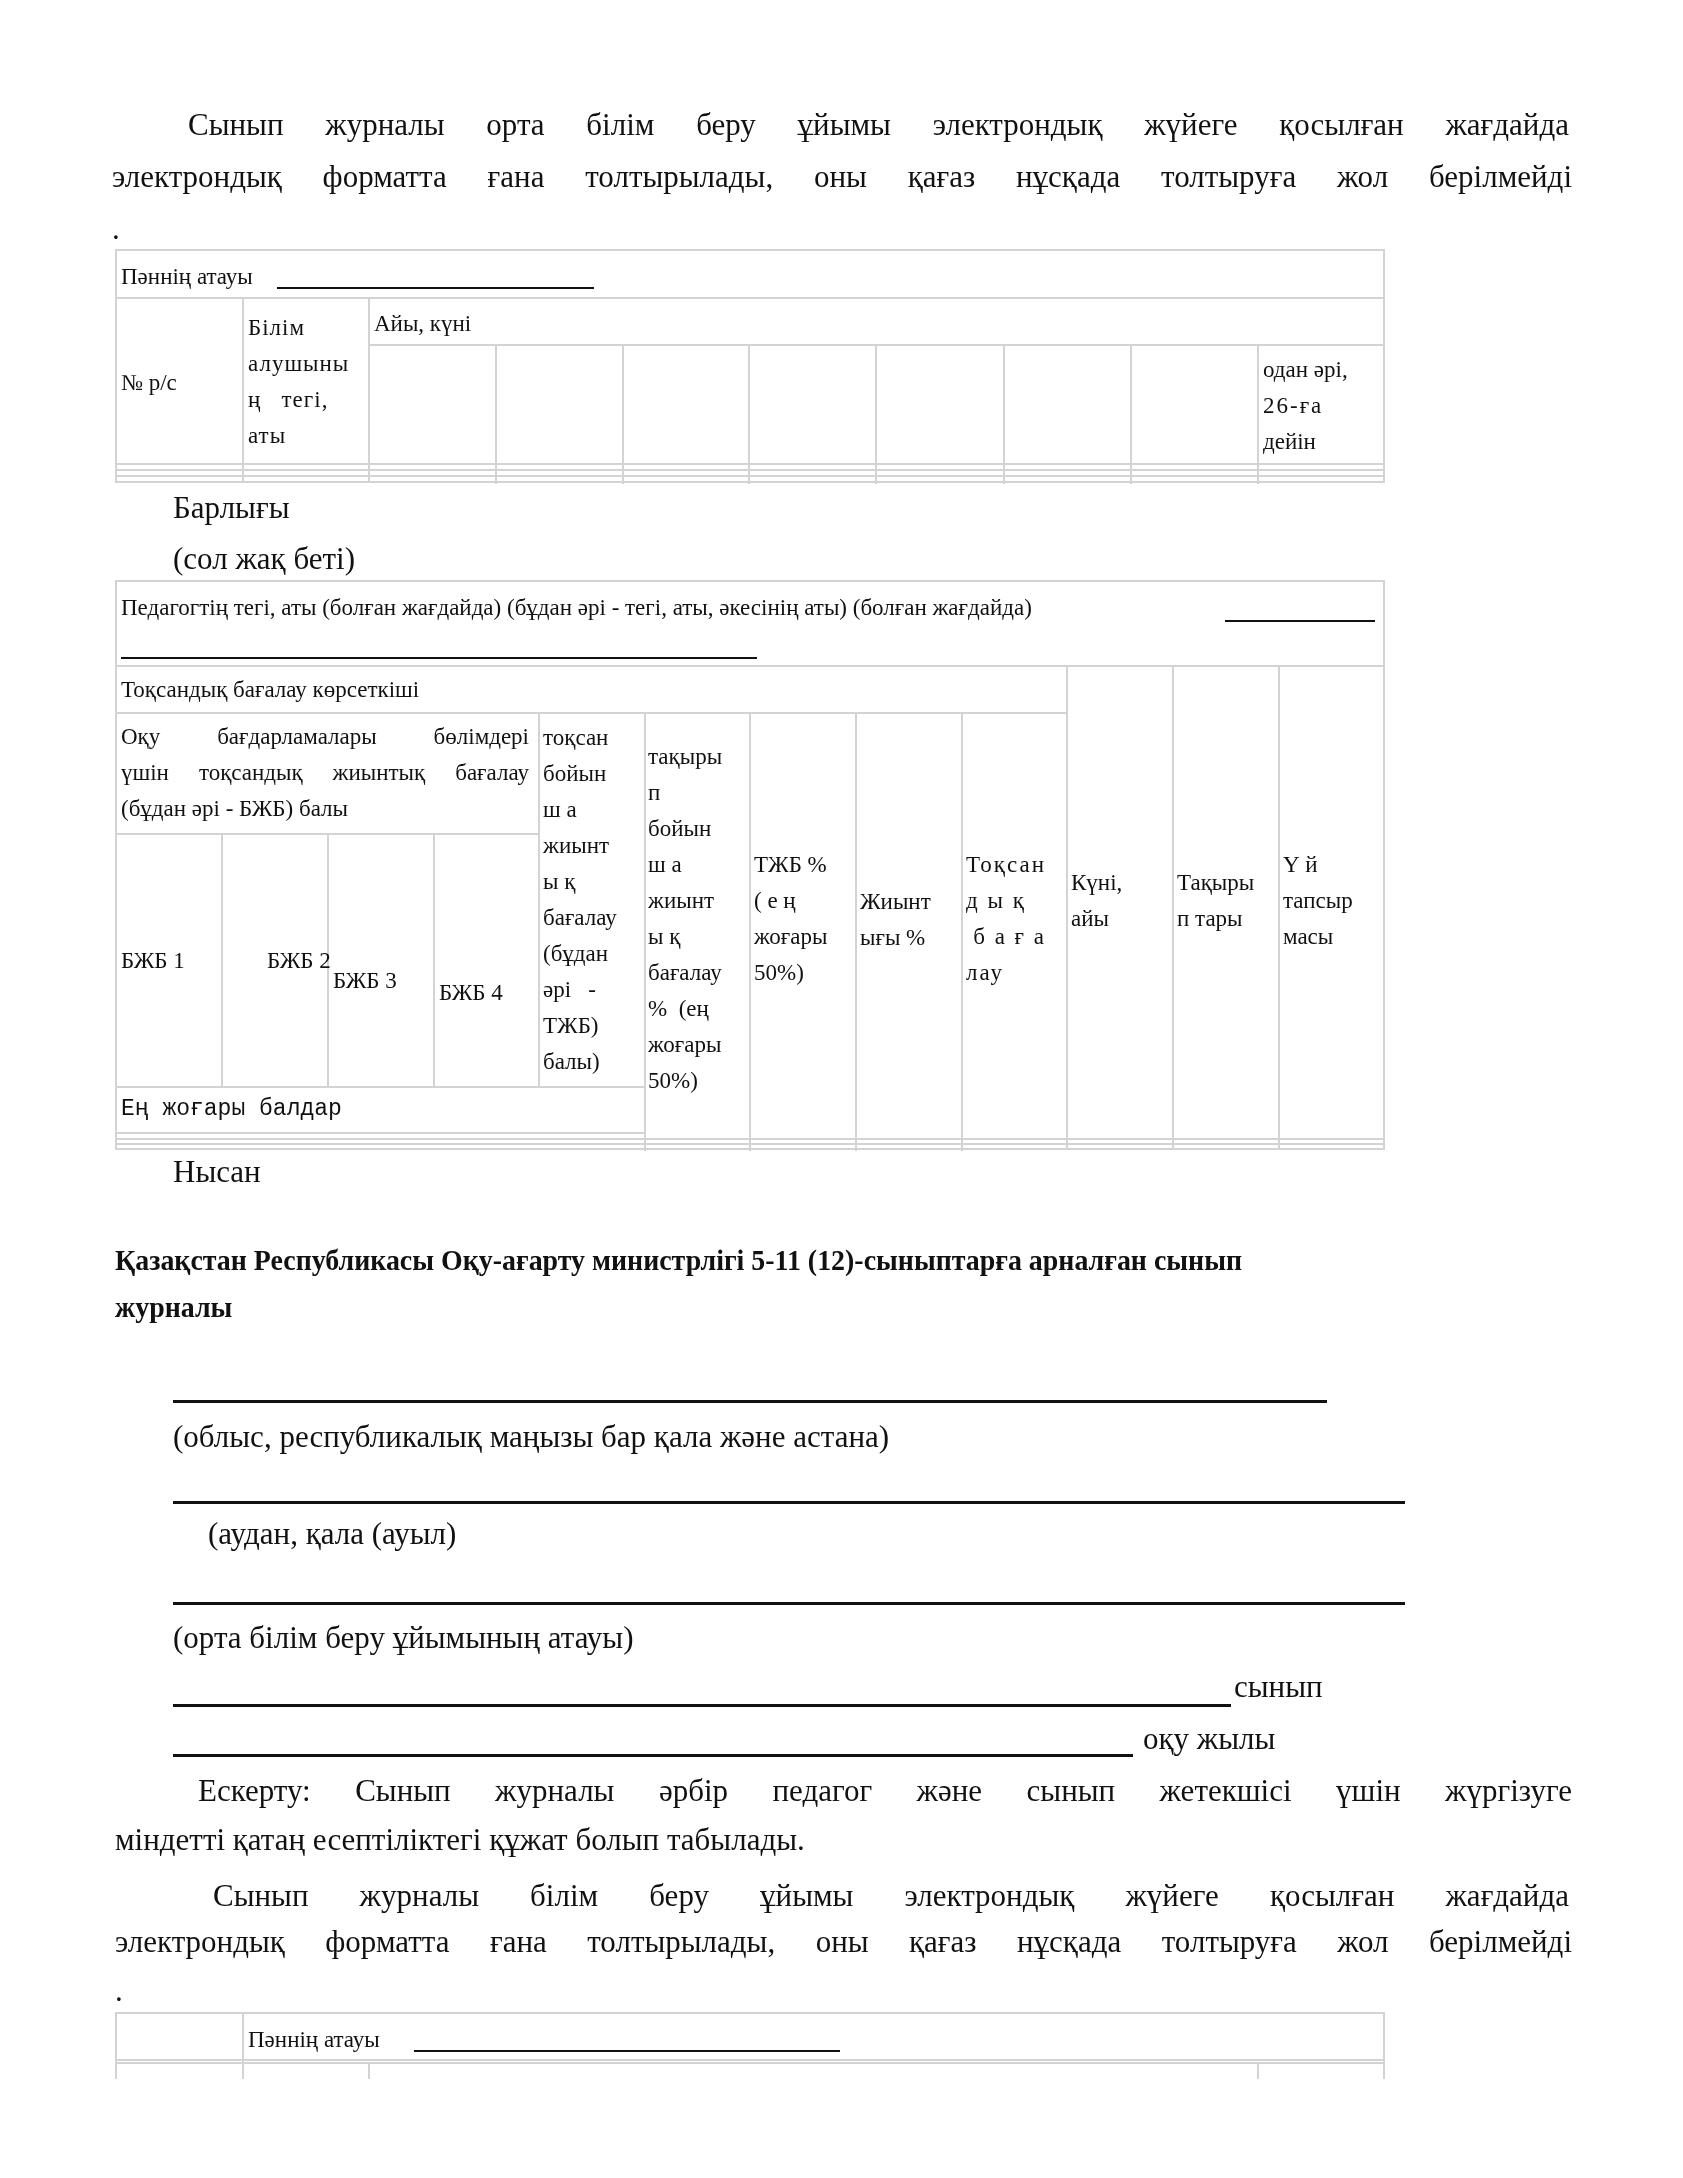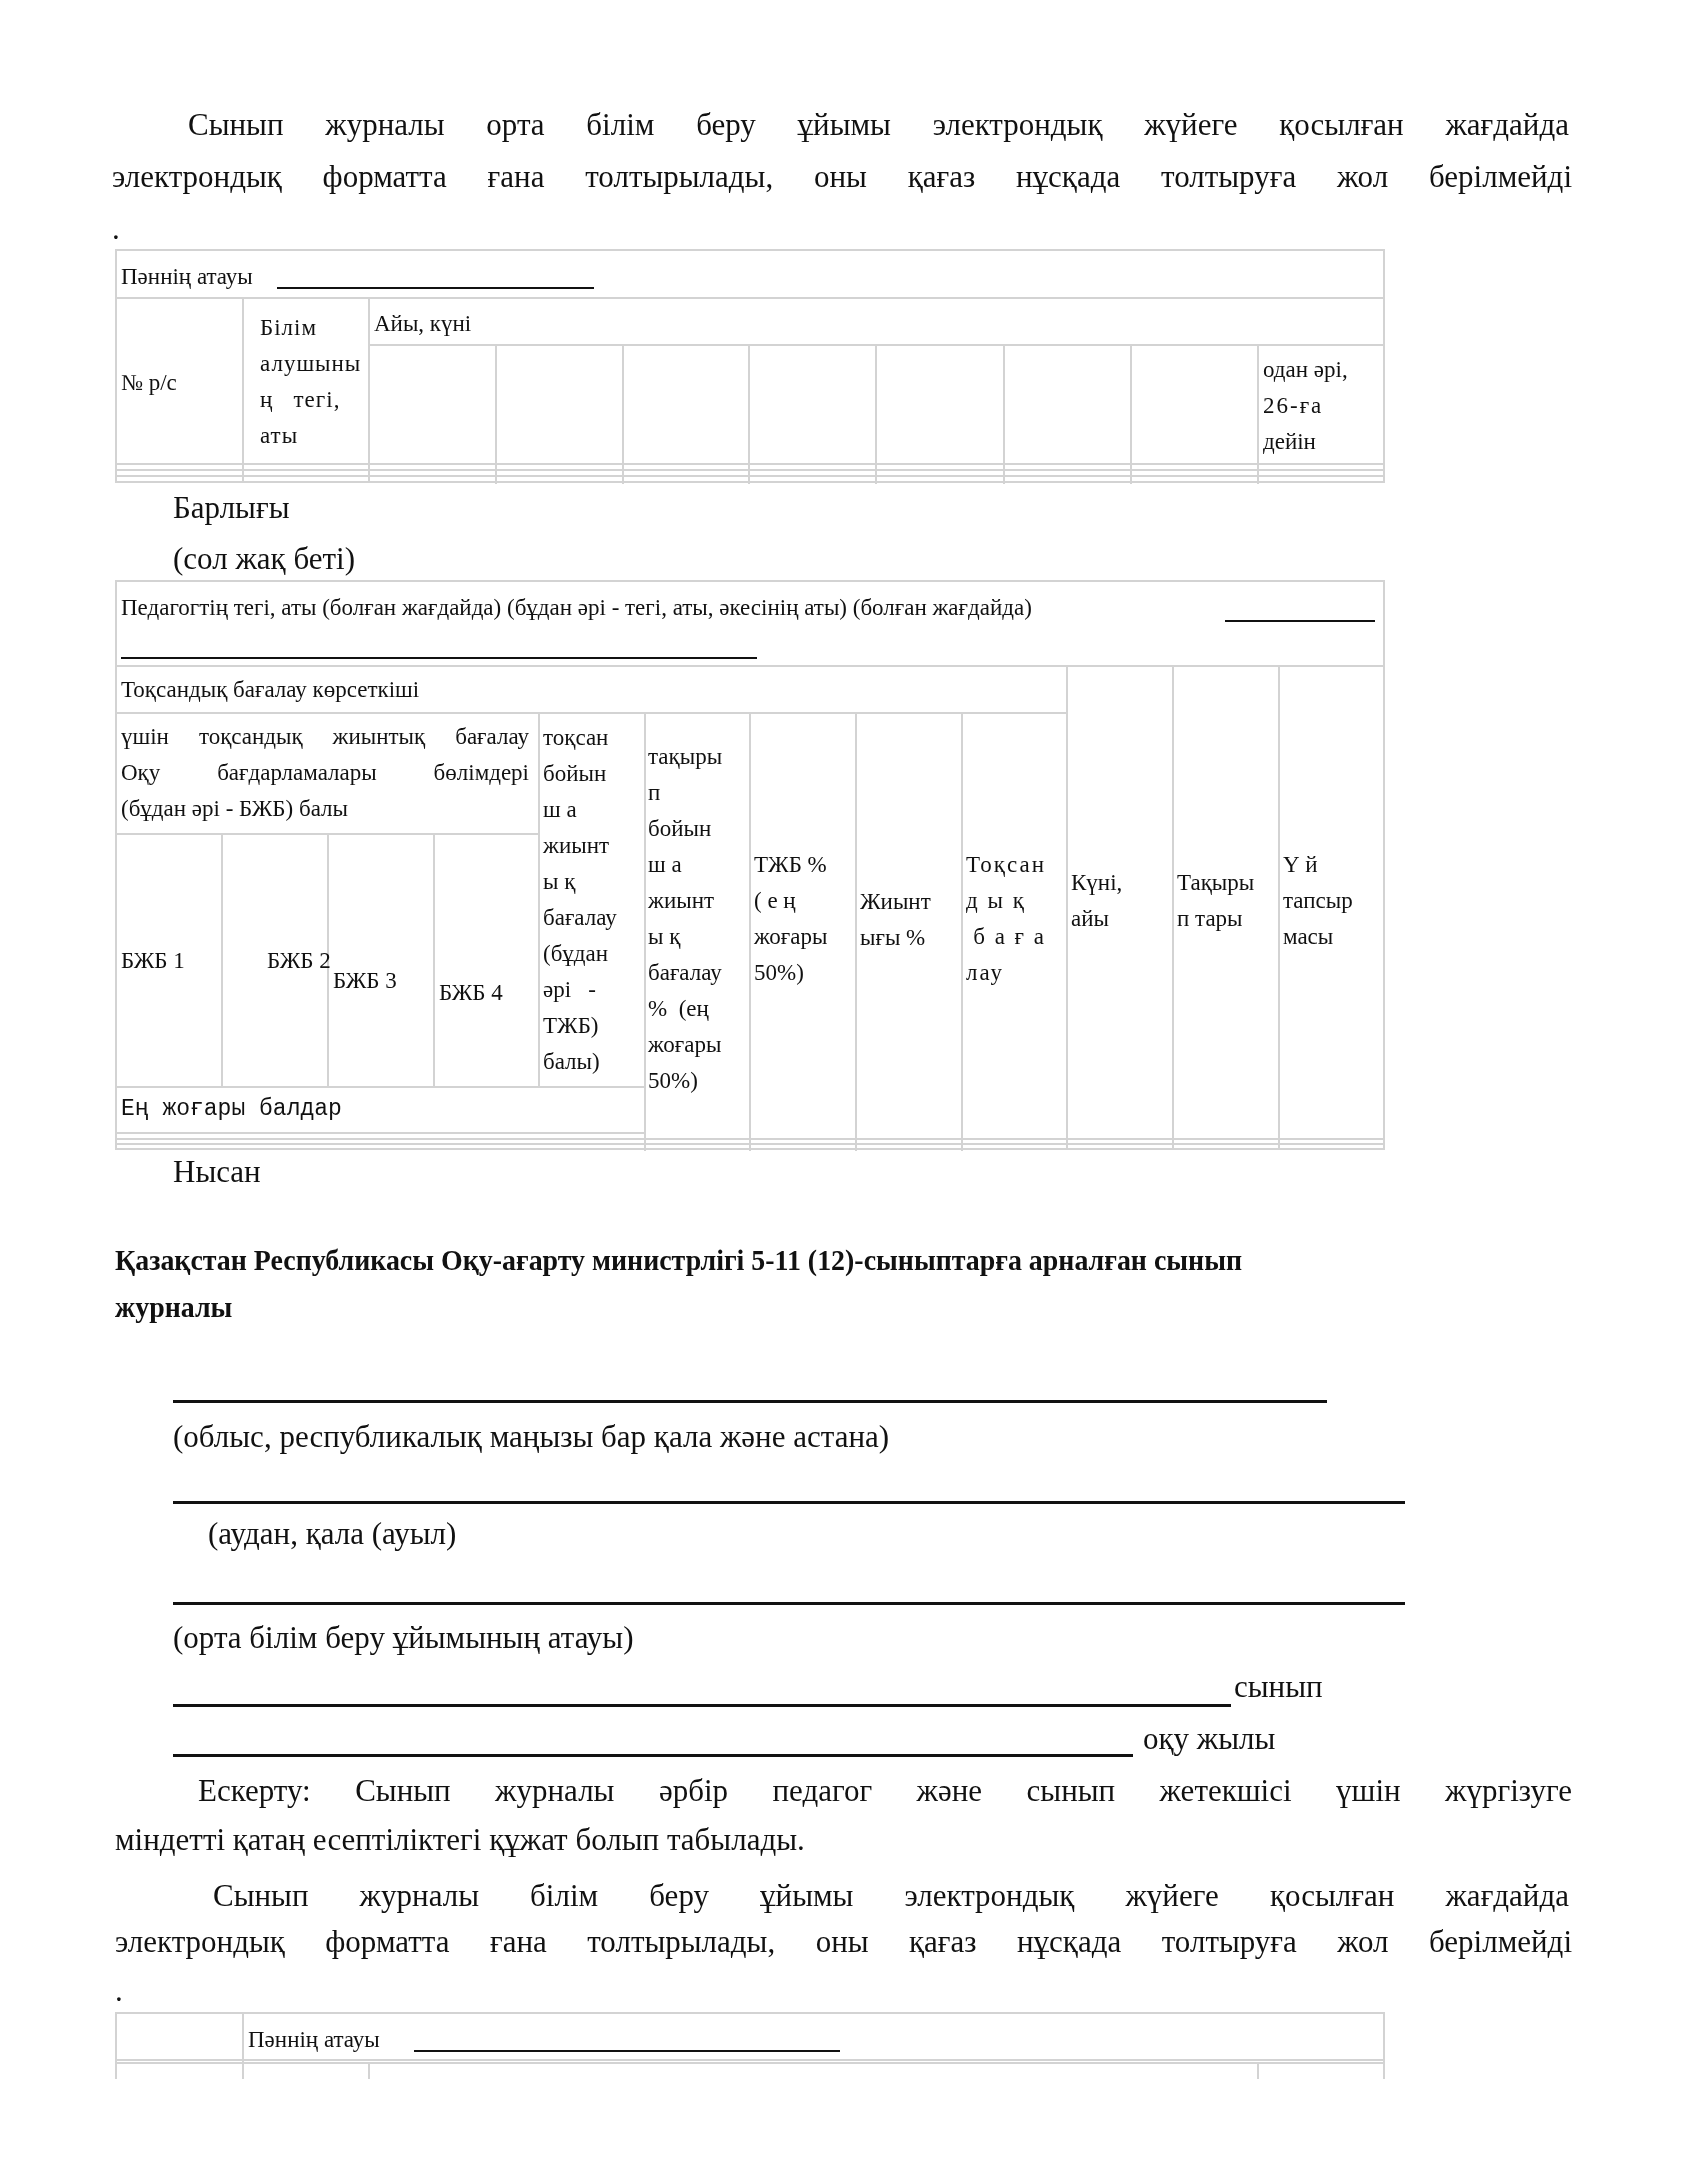--- a/index.html
+++ b/index.html
@@ -36,21 +36,21 @@
   <div class="vline" style="left:748px;top:344px;height:140px;"></div>
   <div class="vline" style="left:875px;top:344px;height:140px;"></div>
   <div class="vline" style="left:1003px;top:344px;height:140px;"></div>
   <div class="vline" style="left:1130px;top:344px;height:140px;"></div>
   <div class="vline" style="left:1257px;top:344px;height:140px;"></div>
   <div class="hline" style="left:115px;top:463px;width:1270px;"></div>
   <div class="hline" style="left:115px;top:469px;width:1270px;"></div>
   <div class="hline" style="left:115px;top:475px;width:1270px;"></div>
 
   <div class="tt" style="left:121px;top:365px;">№ р/с</div>
-  <div class="tt" style="left:260px;top:310px;width:117px;letter-spacing:1px;">
+  <div class="tt" style="left:248px;top:310px;width:117px;letter-spacing:1px;">
     <div>Білім</div>
     <div>алушыны</div>
     <div style="white-space:pre;">ң   тегі,</div>
     <div>аты</div>
   </div>
   <div class="tt" style="left:374px;top:306px;">Айы, күні</div>
   <div class="tt" style="left:1263px;top:352px;">
     <div>одан әрі,</div>
     <div style="letter-spacing:2px;">26-ға</div>
     <div>дейін</div>
@@ -67,22 +67,22 @@
   <div class="uline" style="left:121px;top:657px;width:636px;height:2px;"></div>
   <div class="hline" style="left:115px;top:665px;width:1270px;"></div>
 
   <div class="tt" style="left:121px;top:672px;">Тоқсандық бағалау көрсеткіші</div>
   <div class="hline" style="left:115px;top:712px;width:952px;"></div>
   <div class="vline" style="left:1066px;top:665px;height:485px;"></div>
   <div class="vline" style="left:1172px;top:665px;height:485px;"></div>
   <div class="vline" style="left:1278px;top:665px;height:485px;"></div>
 
   <div class="tt" style="left:121px;top:719px;width:408px;">
+    <div class="just">Оқу бағдарламалары бөлімдері</div>
     <div class="just">үшін тоқсандық жиынтық бағалау</div>
-    <div class="just">Оқу бағдарламалары бөлімдері</div>
     <div>(бұдан әрі - БЖБ) балы</div>
   </div>
   <div class="hline" style="left:115px;top:833px;width:424px;"></div>
   <div class="vline" style="left:538px;top:712px;height:374px;"></div>
   <div class="vline" style="left:644px;top:712px;height:439px;"></div>
   <div class="vline" style="left:749px;top:712px;height:439px;"></div>
   <div class="vline" style="left:855px;top:712px;height:439px;"></div>
   <div class="vline" style="left:961px;top:712px;height:439px;"></div>
 
   <div class="vline" style="left:221px;top:833px;height:253px;"></div>

